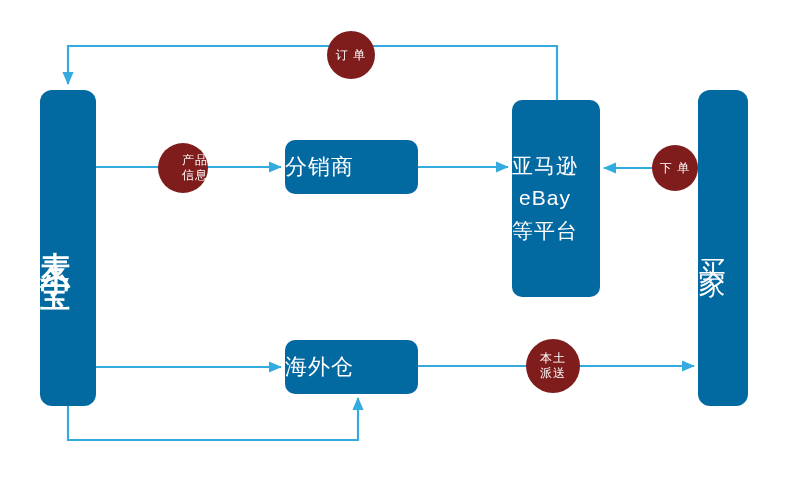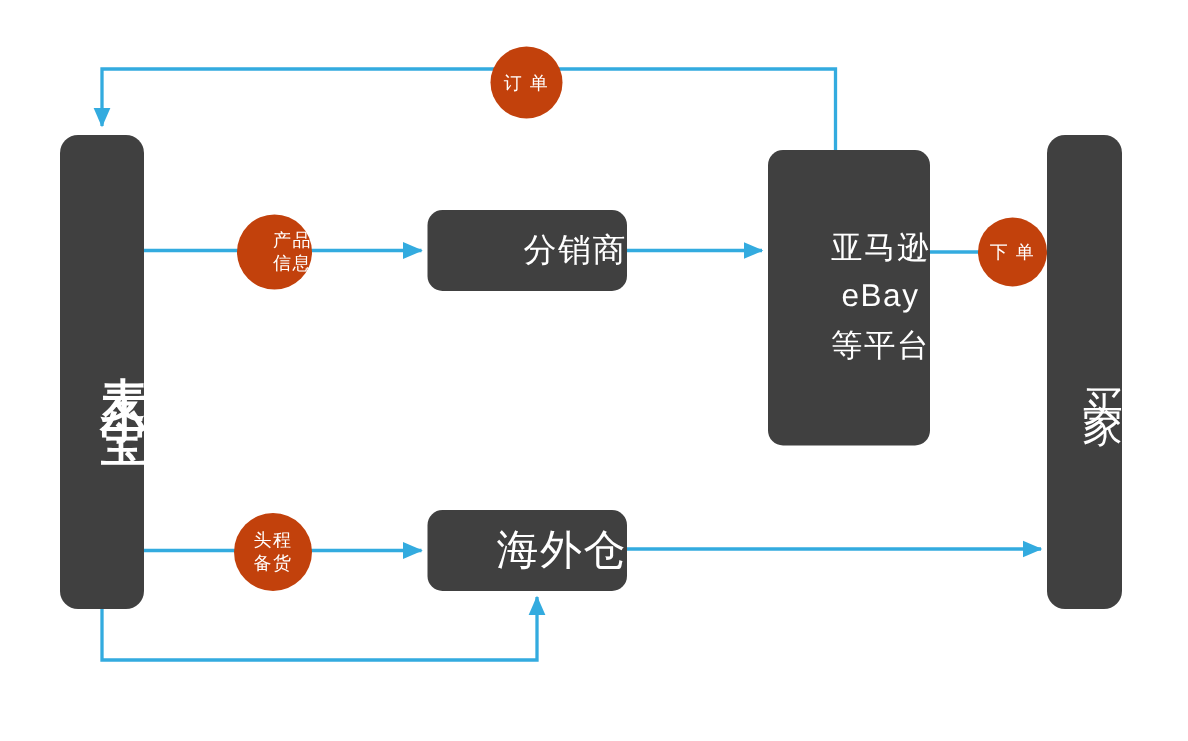--- a/index.html
+++ b/index.html
@@ -5,67 +5,67 @@
   html,body{margin:0;padding:0;background:#ffffff;}
   body{
     font-family:"Liberation Sans","DejaVu Sans",sans-serif;
     width:792px;height:494px;overflow:hidden;position:relative;
   }
   #stage{position:relative;width:792px;height:494px;background:#fff;}
   #wires{position:absolute;left:0;top:0;width:792px;height:494px;}
 
   .node{
     position:absolute;
-    background:#404040;
+    background:#0369a1;
     border-radius:10px;
     color:#ffffff;
     display:flex;
     align-items:center;
-    justify-content:flex-end;
+    justify-content:flex-start;
     text-align:center;
     box-sizing:border-box;
     letter-spacing:1px;
   }
   .node .label{display:block;line-height:1.35;}
 
   
   .vert{border-radius:12px;}
   .vert .label{
     writing-mode:vertical-rl;
     text-orientation:upright;
     letter-spacing:14px;
     line-height:1.0;
     font-size:30px;
     font-weight:bold;
   }
   .vert.buyer .label{font-size:27px;letter-spacing:11px;font-weight:normal;}
 
   .badge{
     position:absolute;
-    background:#c2410c;
+    background:#7f1d1d;
     border-radius:50%;
     color:#ffffff;
     display:flex;
     align-items:center;
     justify-content:center;
     text-align:center;
     font-size:12px;
     line-height:1.22;
     letter-spacing:1px;
     box-sizing:border-box;
     z-index:5;
   }
 
   
   #n-maixiaobao{left:40px;top:90px;width:56px;height:316px;}
   #n-distributor{left:285px;top:140px;width:133px;height:54px;font-size:22px;}
-  #n-platform{left:512px;top:100px;width:108px;height:197px;font-size:21px;}
+  #n-platform{left:512px;top:100px;width:88px;height:197px;font-size:21px;}
   #n-platform .label{line-height:1.55;}
   #n-buyer{left:698px;top:90px;width:50px;height:316px;}
-  #n-warehouse{left:285px;top:340px;width:133px;height:54px;font-size:28px;}
+  #n-warehouse{left:285px;top:340px;width:133px;height:54px;font-size:22px;}
 
   #b-order{left:327px;top:31px;width:48px;height:48px;}
   #b-productinfo{left:158px;top:143px;width:50px;height:50px;justify-content:flex-end;}
   #b-placeorder{left:652px;top:145px;width:46px;height:46px;}
   #b-firstleg{left:156px;top:342px;width:52px;height:52px;}
   #b-localdelivery{left:526px;top:339px;width:54px;height:54px;}
   #b-shipinstr{left:155px;top:413px;width:54px;height:54px;}
 </style>
 </head>
 <body>
@@ -134,22 +134,22 @@
     </span>
   </div>
 
   <div class="badge" id="b-placeorder">
     <span>
       <span>下</span>
       <span>单</span>
     </span>
   </div>
 
-  <div class="badge" id="b-firstleg">
+
+  <div class="badge" id="b-localdelivery">
     <span>
-      <span>头程</span><br>
-      <span>备货</span>
+      <span>本土</span><br>
+      <span>派送</span>
     </span>
   </div>
-
 
 
 </div>
 
 </body></html>

